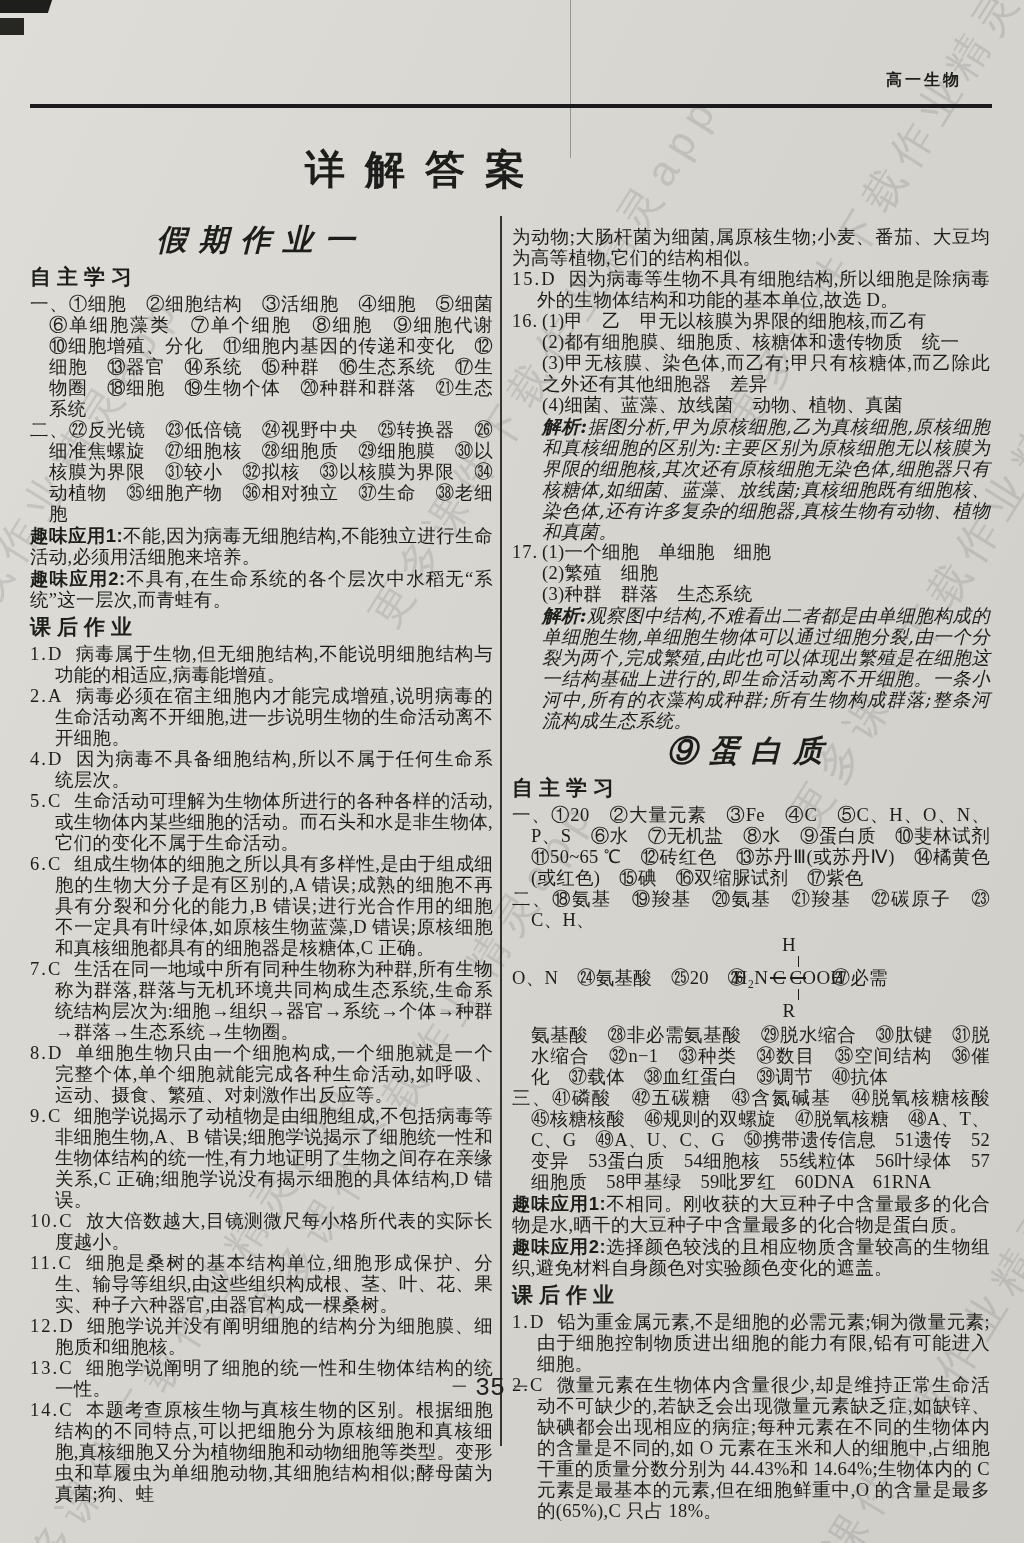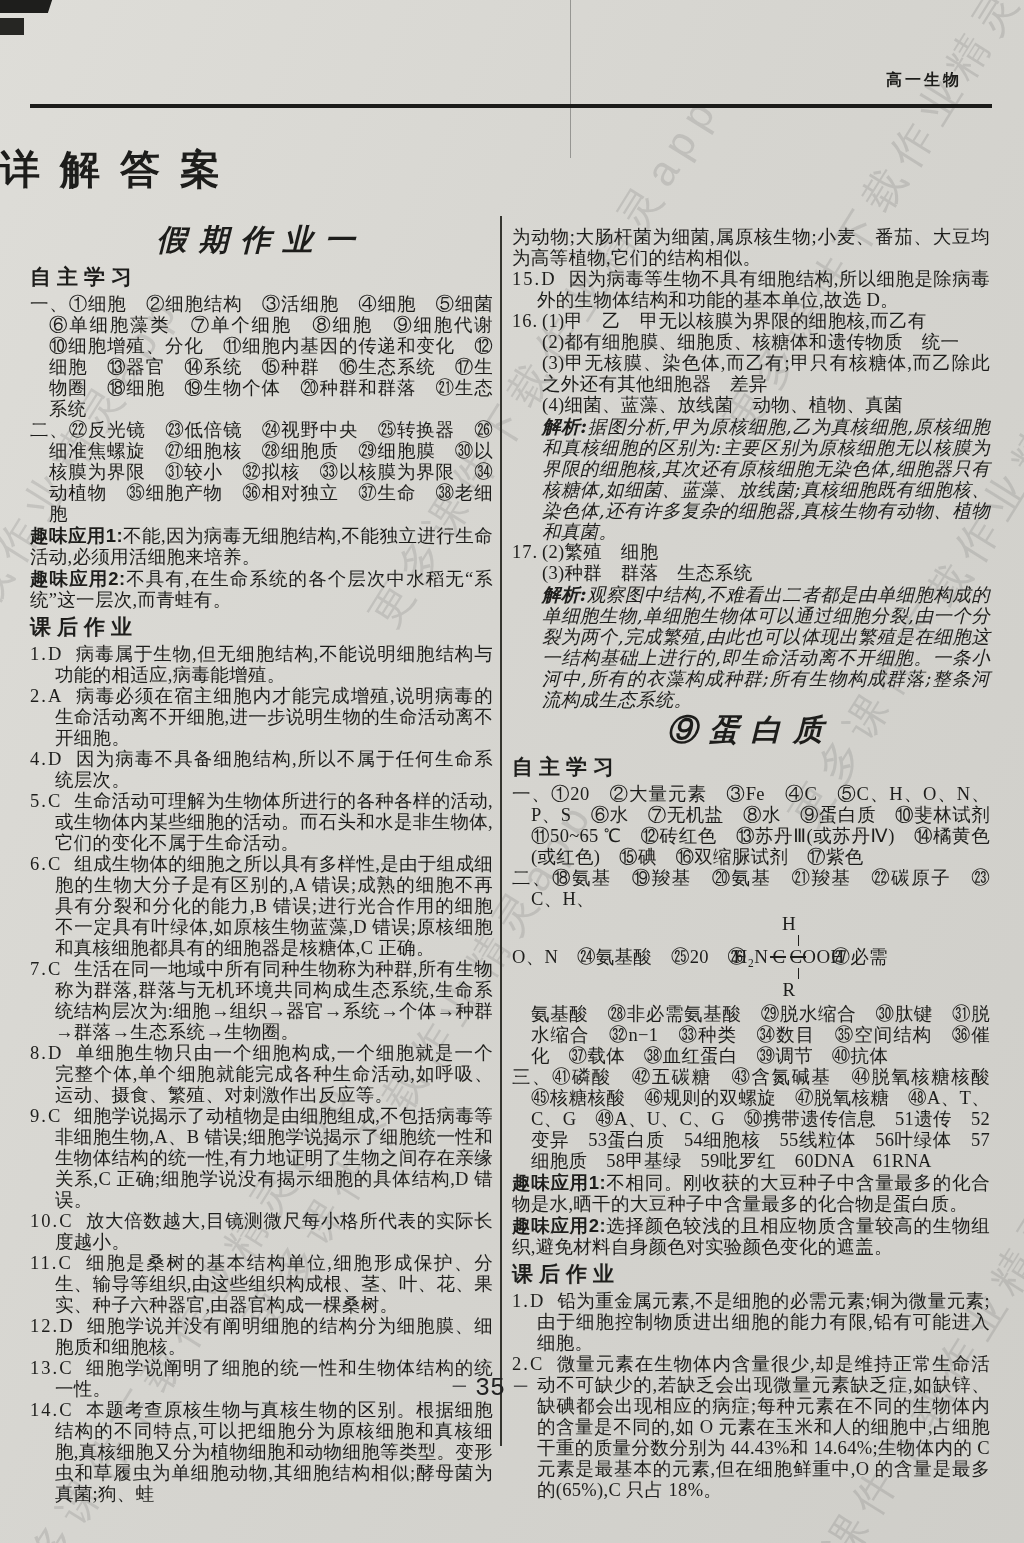--- a/index.html
+++ b/index.html
@@ -12,21 +12,21 @@
       letter-spacing:10px;color:rgba(105,105,105,.20);white-space:nowrap;
       transform:translate(-50%,-50%) rotate(-58deg);pointer-events:none;}
   
   .art1{position:absolute;left:-6px;top:0;width:56px;height:13px;background:#1e1e1c;transform:skewX(-18deg);}
   .art2{position:absolute;left:0;top:18px;width:24px;height:17px;background:#262623;}
   .fold{position:absolute;left:570px;top:0;width:1px;height:158px;background:rgba(70,70,68,.45);}
   
   .course{position:absolute;right:62px;top:70px;font-family:"Liberation Sans",sans-serif;
           font-weight:bold;font-size:16px;letter-spacing:3px;}
   .rule{position:absolute;left:30px;right:32px;top:104px;height:4px;background:#1c1c1a;}
-  .ptitle{position:absolute;left:0;width:850px;top:142px;
+  .ptitle{position:absolute;left:0;width:850px;top:142px;text-align:center;
           font-family:"Liberation Sans",sans-serif;font-weight:bold;font-size:40px;letter-spacing:20px;}
   
   .col{position:absolute;font-size:18.5px;line-height:21px;text-align:justify;letter-spacing:.3px;}
   .col-left{left:30px;top:220px;width:463px;}
   .col-right{left:512px;top:227px;width:478px;}
   .divider{position:absolute;left:500px;top:216px;width:2px;height:1230px;background:#35352f;}
   .hw-title{text-align:center;font-family:"DejaVu Serif",serif;font-style:italic;font-weight:bold;
             font-size:30px;letter-spacing:12px;line-height:36px;margin:2px 0 6px;}
   .subhead{text-align:left;font-family:"Liberation Sans",sans-serif;font-weight:bold;
            font-size:21px;letter-spacing:6px;line-height:26px;margin:3px 0 4px;}
@@ -107,20 +107,21 @@
         <div>(1)甲　乙　甲无以核膜为界限的细胞核,而乙有</div>
         <div>(2)都有细胞膜、细胞质、核糖体和遗传物质　统一</div>
         <div>(3)甲无核膜、染色体,而乙有;甲只有核糖体,而乙除此之外还有其他细胞器　差异</div>
         <div>(4)细菌、蓝藻、放线菌　动物、植物、真菌</div>
         <div class="jx"><span class="jxl">解析:</span><span>据图分析,甲为原核细胞,乙为真核细胞,原核细胞和真核细胞的区别为:主要区别为原核细胞无以核膜为界限的细胞核,其次还有原核细胞无染色体,细胞器只有核糖体,如细菌、蓝藻、放线菌;真核细胞既有细胞核、染色体,还有许多复杂的细胞器,真核生物有动物、植物和真菌。</span></div>
       </div>
     </div>
     <div class="qa">
       <span class="n">17.</span>
       <div class="qbody">
+        <div>(1)一个细胞　单细胞　细胞</div>
         <div>(2)繁殖　细胞</div>
         <div>(3)种群　群落　生态系统</div>
         <div class="jx"><span class="jxl">解析:</span><span>观察图中结构,不难看出二者都是由单细胞构成的单细胞生物,单细胞生物体可以通过细胞分裂,由一个分裂为两个,完成繁殖,由此也可以体现出繁殖是在细胞这一结构基础上进行的,即生命活动离不开细胞。一条小河中,所有的衣藻构成种群;所有生物构成群落;整条河流构成生态系统。</span></div>
       </div>
     </div>
 
     <div class="hw-title">⑨蛋白质</div>
     <div class="subhead">自主学习</div>
     <div class="hang">一、①20　②大量元素　③Fe　④C　⑤C、H、O、N、P、S　⑥水　⑦无机盐　⑧水　⑨蛋白质　⑩斐林试剂　⑪50~65 ℃　⑫砖红色　⑬苏丹Ⅲ(或苏丹Ⅳ)　⑭橘黄色(或红色)　⑮碘　⑯双缩脲试剂　⑰紫色</div>
     <div class="hang">

